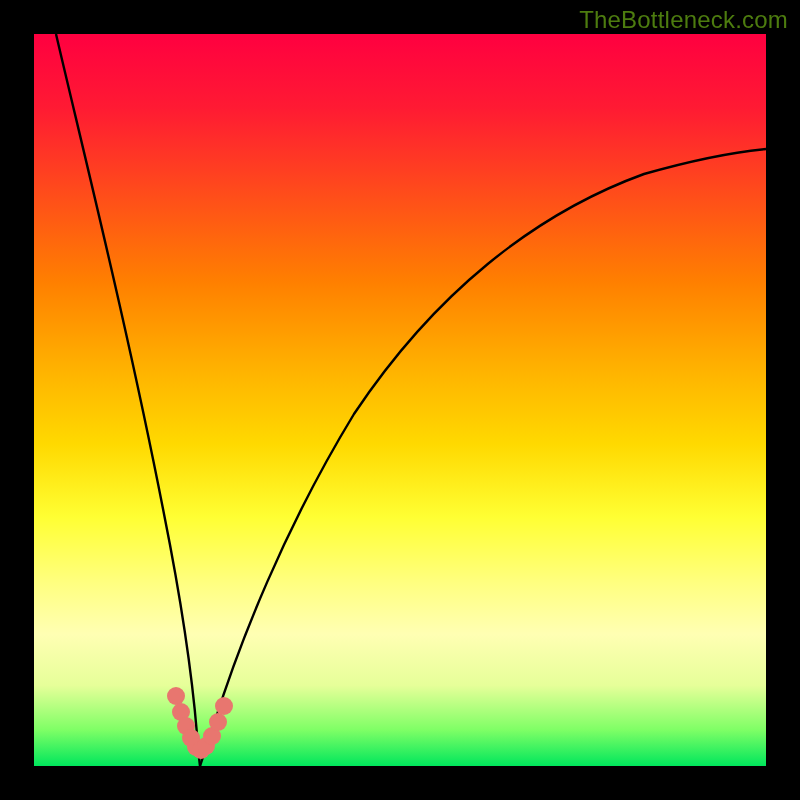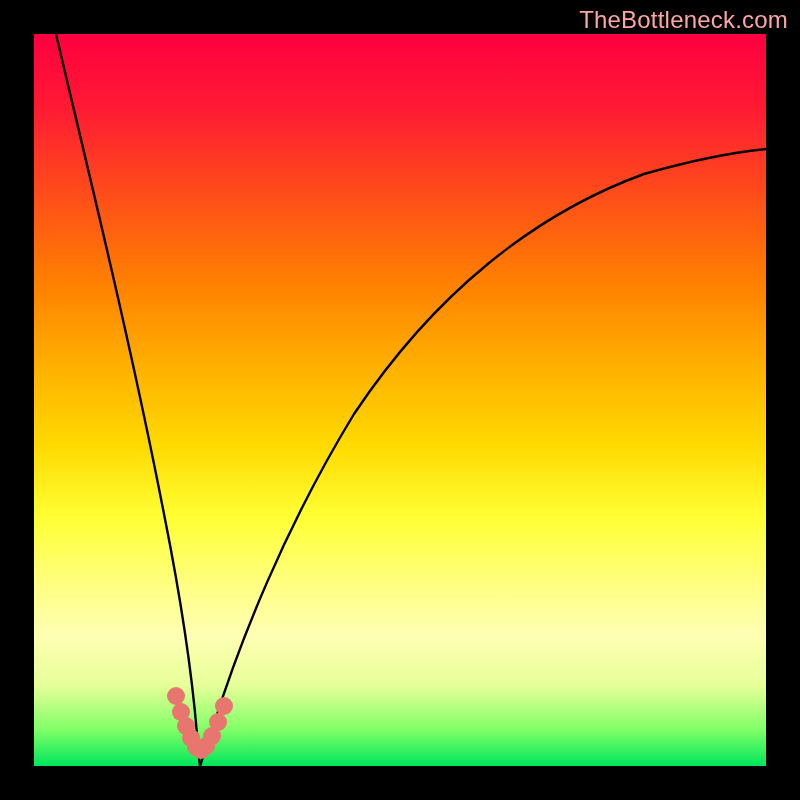--- a/index.html
+++ b/index.html
@@ -11,21 +11,21 @@
           #ff4d1a 22%,
           #ff8000 34%,
           #ffb300 46%,
           #ffd900 56%,
           #ffff33 66%,
           #ffff80 75%,
           #ffffb3 82%,
           #e6ff99 89%,
           #80ff66 95%,
           #00e65c 100%);}
-  .watermark{position:absolute;top:6px;right:12px;color:#fca5a5;font-size:24px;font-weight:400;letter-spacing:.2px}
+  .watermark{position:absolute;top:6px;right:12px;color:#4d7c0f;font-size:24px;font-weight:400;letter-spacing:.2px}
   svg.curve{position:absolute;left:34px;top:34px;width:732px;height:732px;overflow:visible}
   svg.curve path{fill:none;stroke:#000;stroke-width:2.4}
   .dot{fill:#e8766f}
 </style>
 </head>
 <body>
 
 <div class="frame">
   <div class="plot"></div>
 

